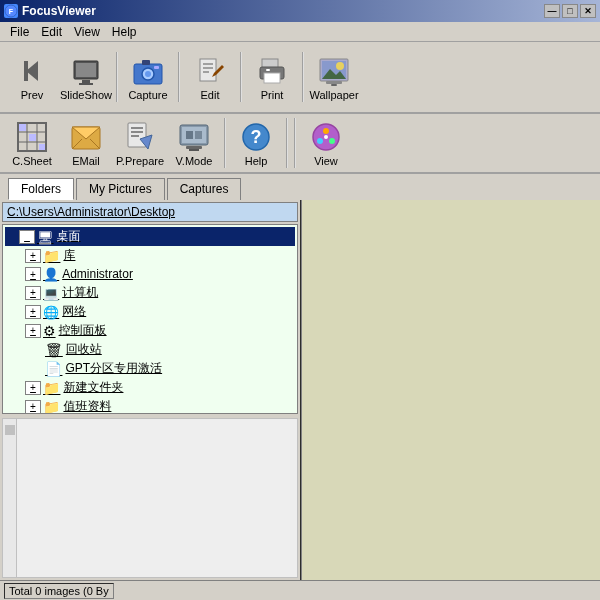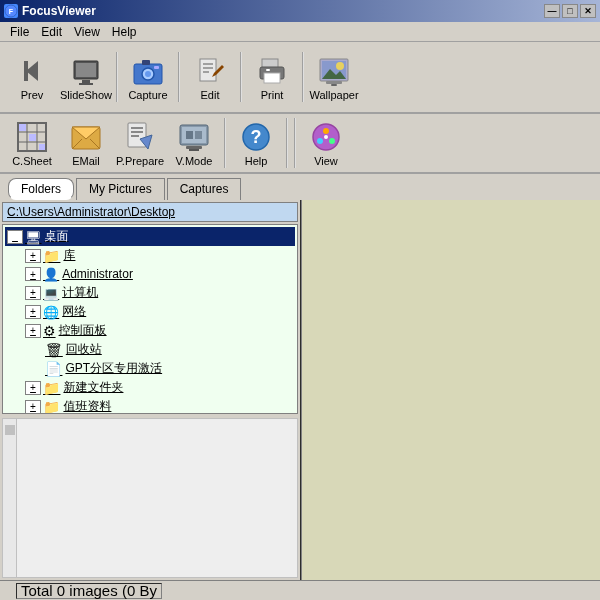--- a/index.html
+++ b/index.html
@@ -102,21 +102,20 @@
       border-bottom: none;
       cursor: pointer;
       background: #d4d0c8;
       font-size: 12px;
     }
     .tab.active {
       background: #ffffff;
       border-bottom: 1px solid #ffffff;
       z-index: 1;
       position: relative;
-      border-radius: 8px;
     }
 
     #path-bar {
       background: #c0d8f0;
       padding: 2px 4px;
       border: 1px solid #808080;
       margin: 2px;
       font-size: 12px;
       color: #000;
     }
@@ -126,21 +125,21 @@
       flex: 1;
       overflow-y: auto;
       border: 1px solid #808080;
       margin: 0 2px 2px 2px;
       padding: 2px;
     }
 
     .tree-item {
       display: flex;
       align-items: center;
-      padding: 1px 2px;
+      padding: 1px 14px;
       cursor: pointer;
       white-space: nowrap;
       font-size: 12px;
     }
     .tree-item.selected { background: #0a246a; color: white; }
 
     .tree-expander {
       width: 16px;
       height: 14px;
       border: 1px solid #808080;
@@ -154,22 +153,22 @@
     }
     .tree-icon { margin-right: 3px; font-size: 14px; flex-shrink: 0; }
 
     
     #status-bar {
       height: 20px;
       background: #d4d0c8;
       border-top: 1px solid #808080;
       display: flex;
       align-items: center;
-      padding: 0 16px;
-      font-size: 15px;
+      padding: 0 4px;
+      font-size: 11px;
     }
     .status-panel {
       border: 1px inset #808080;
       padding: 1px 4px;
       height: 16px;
       display: flex;
       align-items: center;
     }
     .desktop-icon::before { content: '🖥'; font-size: 13px; }
     .computer-icon::before { content: '💻'; font-size: 13px; }

